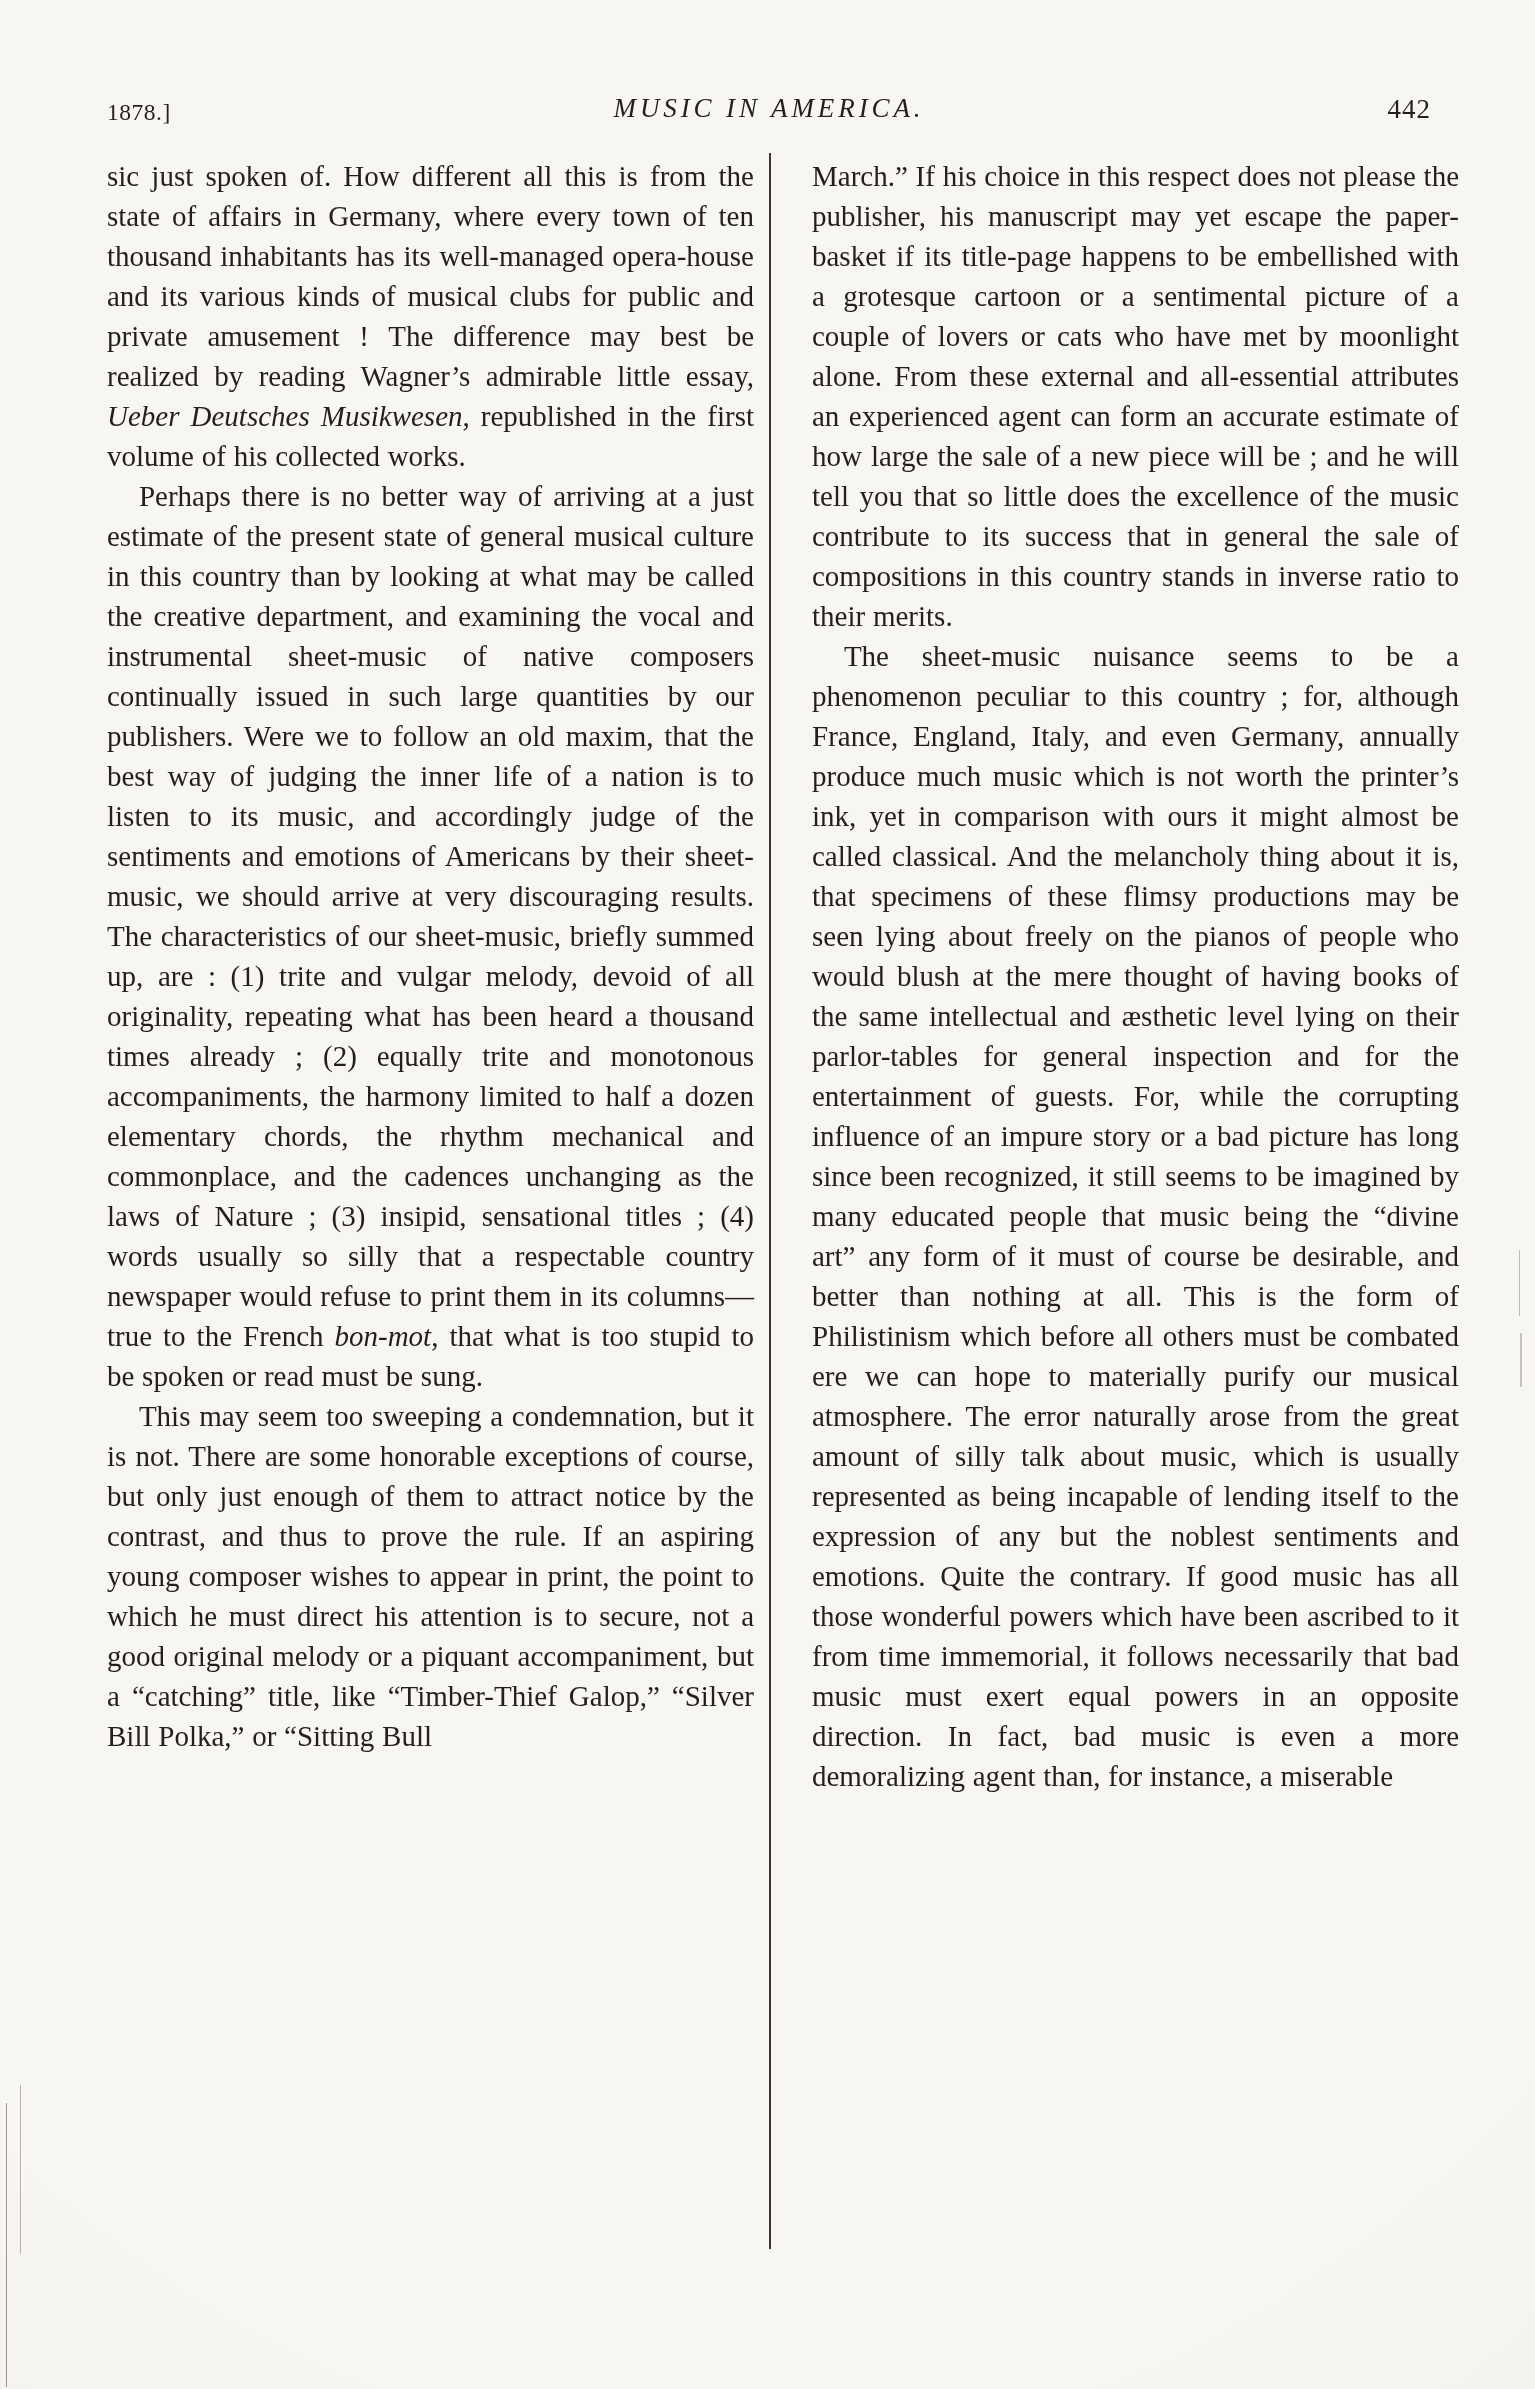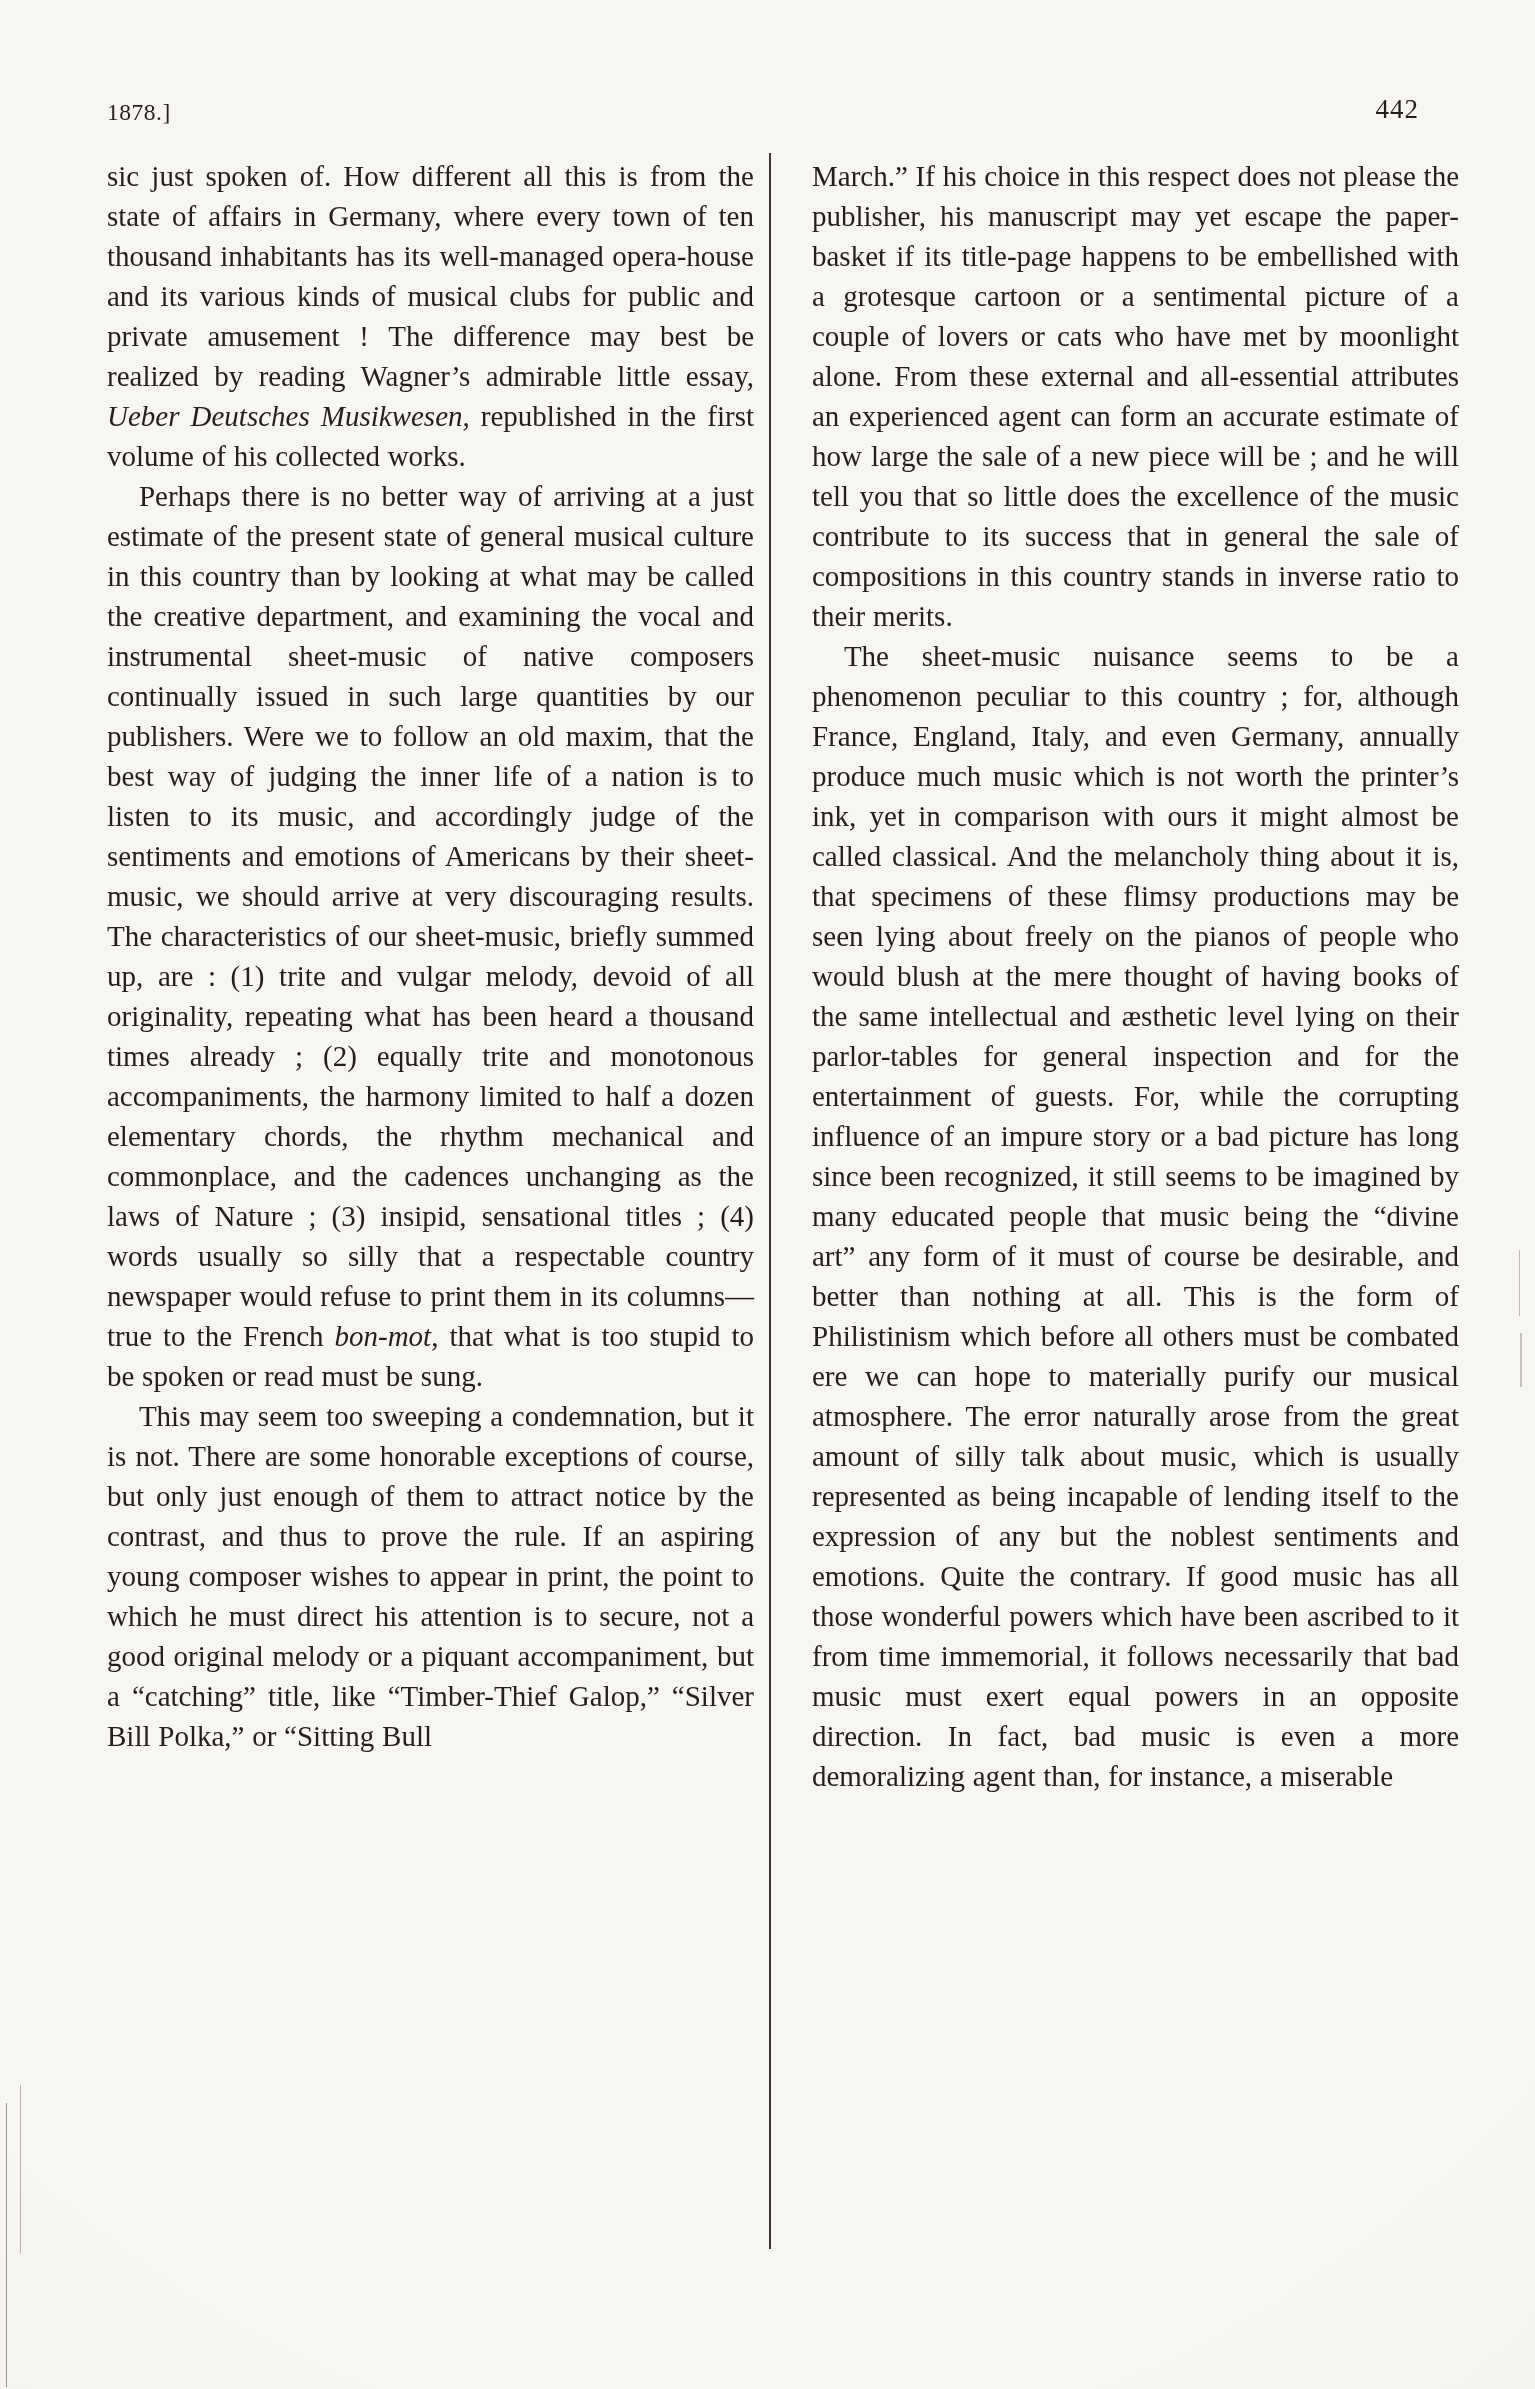--- a/index.html
+++ b/index.html
@@ -20,21 +20,21 @@
     overflow: hidden;
     color: #231f1b;
     background:
       radial-gradient(ellipse 140% 110% at 48% 42%, #f7f6f1 55%, #efece4 88%, #e7e4da 100%);
   }
   
   .running-head {
     position: absolute;
     top: 93px;
     left: 107px;
-    right: 116px;
+    right: 104px;
     height: 39px;
   }
   .head-left {
     position: absolute;
     left: 0;
     top: 5.9px;
     font-size: 23.5px;
     letter-spacing: 0.5px;
   }
   .head-center {
@@ -103,20 +103,21 @@
   .artifact-right-mark-1 { right: 14.7px; top: 1250px; width: 1.5px; height: 66px; opacity: 0.40; }
   .artifact-right-mark-2 { right: 13.2px; top: 1333px; width: 1.5px; height: 54px; opacity: 0.35; }
 </style>
 </head>
 <body>
 
 <div class="page">
 
   <div class="running-head">
     <span class="head-left">1878.]</span>
+    <span class="head-center">MUSIC IN AMERICA.</span>
     <span class="head-right">442</span>
   </div>
 
   <div class="divider"></div>
 
   <div class="text-block">
     <div class="col col-left">
         <p class=""><span>sic just spoken of. How different all this is from the state of affairs in Germany, where every town of ten thousand inhabitants has its well-managed opera-house and its various kinds of musical clubs for public and private amusement&nbsp;! The difference may best be realized by reading Wagner’s admirable little essay, </span><em>Ueber Deutsches Musikwesen</em><span>, republished in the first volume of his collected works.</span></p>
         <p class="indent"><span>Perhaps there is no better way of arriving at a just estimate of the present state of general musical culture in this country than by looking at what may be called the creative department, and examining the vocal and instrumental sheet-music of native composers continually issued in such large quantities by our publishers. Were we to follow an old maxim, that the best way of judging the inner life of a nation is to listen to its music, and accordingly judge of the sentiments and emotions of Americans by their sheet-music, we should arrive at very discouraging results. The characteristics of our sheet-music, briefly summed up, are&nbsp;: (1) trite and vulgar melody, devoid of all originality, repeating what has been heard a thousand times already&nbsp;; (2) equally trite and monotonous accompaniments, the harmony limited to half a dozen elementary chords, the rhythm mechanical and commonplace, and the cadences unchanging as the laws of Nature&nbsp;; (3) insipid, sensational titles&nbsp;; (4) words usually so silly that a respectable country newspaper would refuse to print them in its columns—true to the French </span><em>bon-mot</em><span>, that what is too stupid to be spoken or read must be sung.</span></p>
         <p class="indent"><span>This may seem too sweeping a condemnation, but it is not. There are some honorable exceptions of course, but only just enough of them to attract notice by the contrast, and thus to prove the rule. If an aspiring young composer wishes to appear in print, the point to which he must direct his attention is to secure, not a good original melody or a piquant accompaniment, but a “catching” title, like “Timber-Thief Galop,” “Silver Bill Polka,” or “Sitting Bull</span></p>

